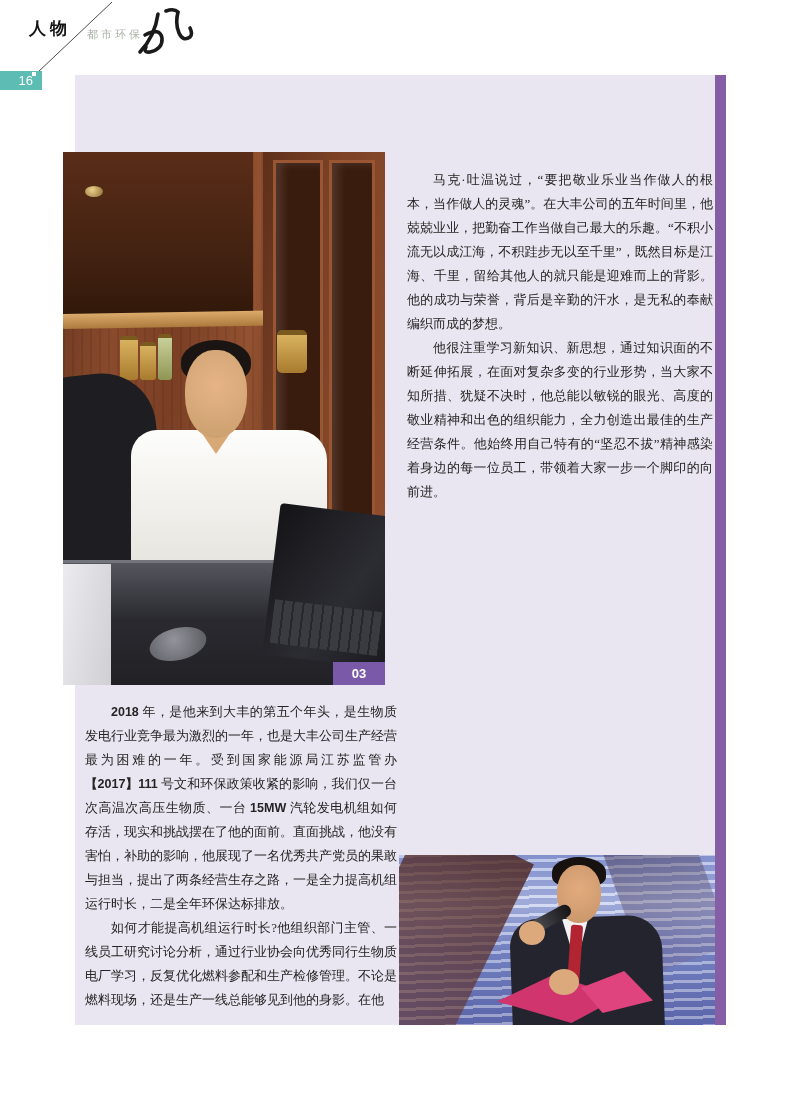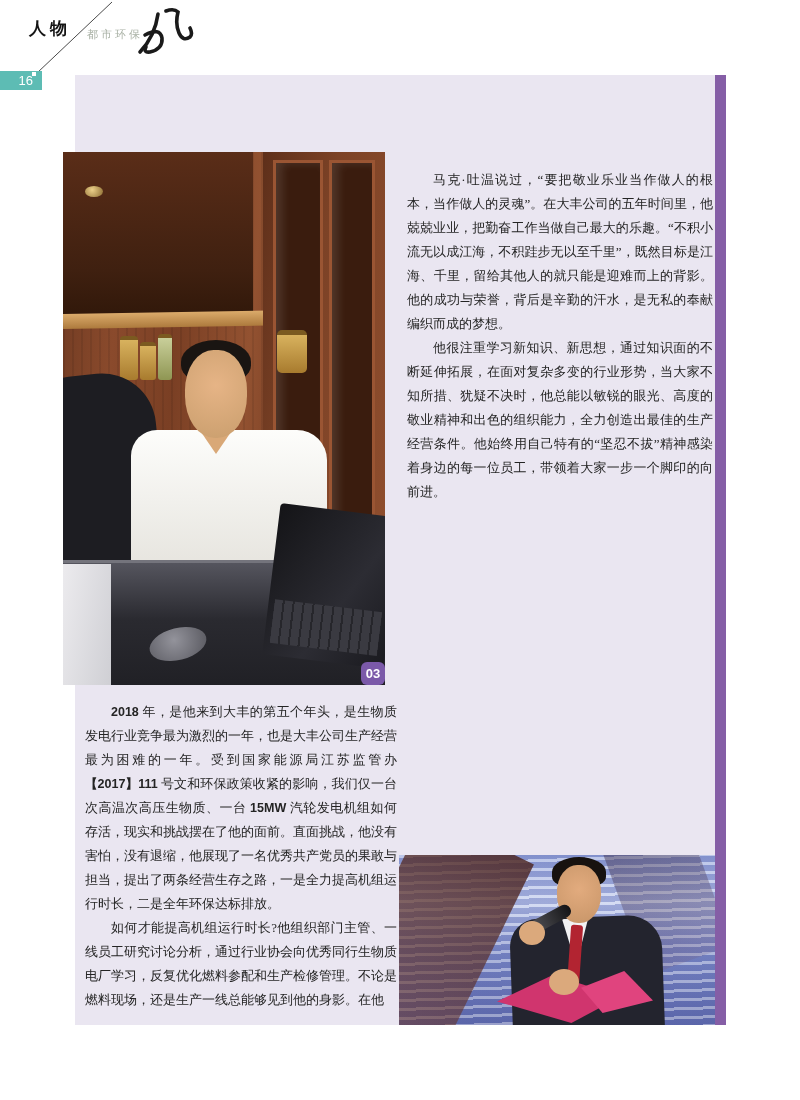--- a/index.html
+++ b/index.html
@@ -68,23 +68,23 @@
       background:linear-gradient(#55555e,#2a2a30 45%,#202025);border-top:3px solid #74747c;}
   .pm-papers{position:absolute;left:0;top:412px;width:48px;height:121px;
       background:linear-gradient(100deg,#ecebee,#cfcfd4);}
   .pm-laptop{position:absolute;left:208px;top:358px;width:122px;height:152px;
       background:linear-gradient(120deg,#141417,#2c2c33 60%,#1a1a1f);transform:rotate(7deg);
       border-radius:4px;}
   .pm-laptop-keys{position:absolute;left:6px;top:96px;width:108px;height:44px;
       background:repeating-linear-gradient(90deg,#3a3a41 0 8px,#26262b 8px 10px);}
   .pm-mouse{position:absolute;left:86px;top:476px;width:58px;height:32px;border-radius:50%;
       background:radial-gradient(circle at 45% 35%,#93939b,#55555c);transform:rotate(-14deg);}
-  .photo-badge{position:absolute;right:0;bottom:0;width:24px;height:23px;background:#7b59a9;
+  .photo-badge{position:absolute;right:0;bottom:0;width:52px;height:23px;background:#7b59a9;
       color:#fff;font-family:"Liberation Sans",sans-serif;font-weight:bold;font-size:13px;
-      display:flex;align-items:center;justify-content:center;border-radius:6px;}
+      display:flex;align-items:center;justify-content:center;}
 
   
   .photo-speaker{position:absolute;left:399px;top:855px;width:316px;height:170px;overflow:hidden;
       background:linear-gradient(180deg,#93a3da 0%,#bcc7ec 28%,#7d8cc9 55%,#5c67aa 100%);}
   .ps-streaks{position:absolute;inset:0;
       background:repeating-linear-gradient(178deg,rgba(255,255,255,.38) 0 3px,rgba(86,96,168,.28) 3px 9px);}
   .ps-beam{position:absolute;left:-36px;top:-30px;width:120px;height:260px;
       background:linear-gradient(rgba(74,33,26,.8),rgba(128,64,44,.45));transform:rotate(26deg);}
   .ps-beam2{position:absolute;left:220px;top:-40px;width:90px;height:150px;
       background:linear-gradient(rgba(60,45,70,.5),rgba(120,90,120,.2));transform:rotate(-20deg);}
@@ -153,21 +153,21 @@
   <div class="pm-desk"></div>
   <div class="pm-papers"></div>
   <div class="pm-laptop">
     <div class="pm-laptop-keys"></div>
   </div>
   <div class="pm-mouse"></div>
   <div class="photo-badge">03</div>
 </div>
 
 <div class="col col-left">
-  <p class="para"><span class="b">2018</span><span> 年，是他来到大丰的第五个年头，是生物质发电行业竞争最为激烈的一年，也是大丰公司生产经营最为困难的一年。受到国家能源局江苏监管办</span><span class="b">【2017】111</span><span> 号文和环保政策收紧的影响，我们仅一台次高温次高压生物质、一台 </span><span class="b">15MW</span><span> 汽轮发电机组如何存活，现实和挑战摆在了他的面前。直面挑战，他没有害怕，没有退缩，他展现了一名优秀共产党员的果敢与担当，提出了两条经营生存之路，一是全力提高机组运行时长，二是全年环保达标排放。</span></p>
+  <p class="para"><span class="b">2018</span><span> 年，是他来到大丰的第五个年头，是生物质发电行业竞争最为激烈的一年，也是大丰公司生产经营最为困难的一年。受到国家能源局江苏监管办</span><span class="b">【2017】111</span><span> 号文和环保政策收紧的影响，我们仅一台次高温次高压生物质、一台 </span><span class="b">15MW</span><span> 汽轮发电机组如何存活，现实和挑战摆在了他的面前。直面挑战，他没有害怕，补助的影响，他展现了一名优秀共产党员的果敢与担当，提出了两条经营生存之路，一是全力提高机组运行时长，二是全年环保达标排放。</span></p>
   <p class="para"><span>如何才能提高机组运行时长?他组织部门主管、一线员工研究讨论分析，通过行业协会向优秀同行生物质电厂学习，反复优化燃料参配和生产检修管理。不论是燃料现场，还是生产一线总能够见到他的身影。在他</span></p>
 </div>
 
 <div class="col col-right">
   <p class="para"><span>马克·吐温说过，“要把敬业乐业当作做人的根本，当作做人的灵魂”。在大丰公司的五年时间里，他兢兢业业，把勤奋工作当做自己最大的乐趣。“不积小流无以成江海，不积跬步无以至千里”，既然目标是江海、千里，留给其他人的就只能是迎难而上的背影。他的成功与荣誉，背后是辛勤的汗水，是无私的奉献编织而成的梦想。</span></p>
   <p class="para"><span>他很注重学习新知识、新思想，通过知识面的不断延伸拓展，在面对复杂多变的行业形势，当大家不知所措、犹疑不决时，他总能以敏锐的眼光、高度的敬业精神和出色的组织能力，全力创造出最佳的生产经营条件。他始终用自己特有的“坚忍不拔”精神感染着身边的每一位员工，带领着大家一步一个脚印的向前进。</span></p>
 </div>
 
 <div class="photo-speaker">
   <div class="ps-streaks"></div>

